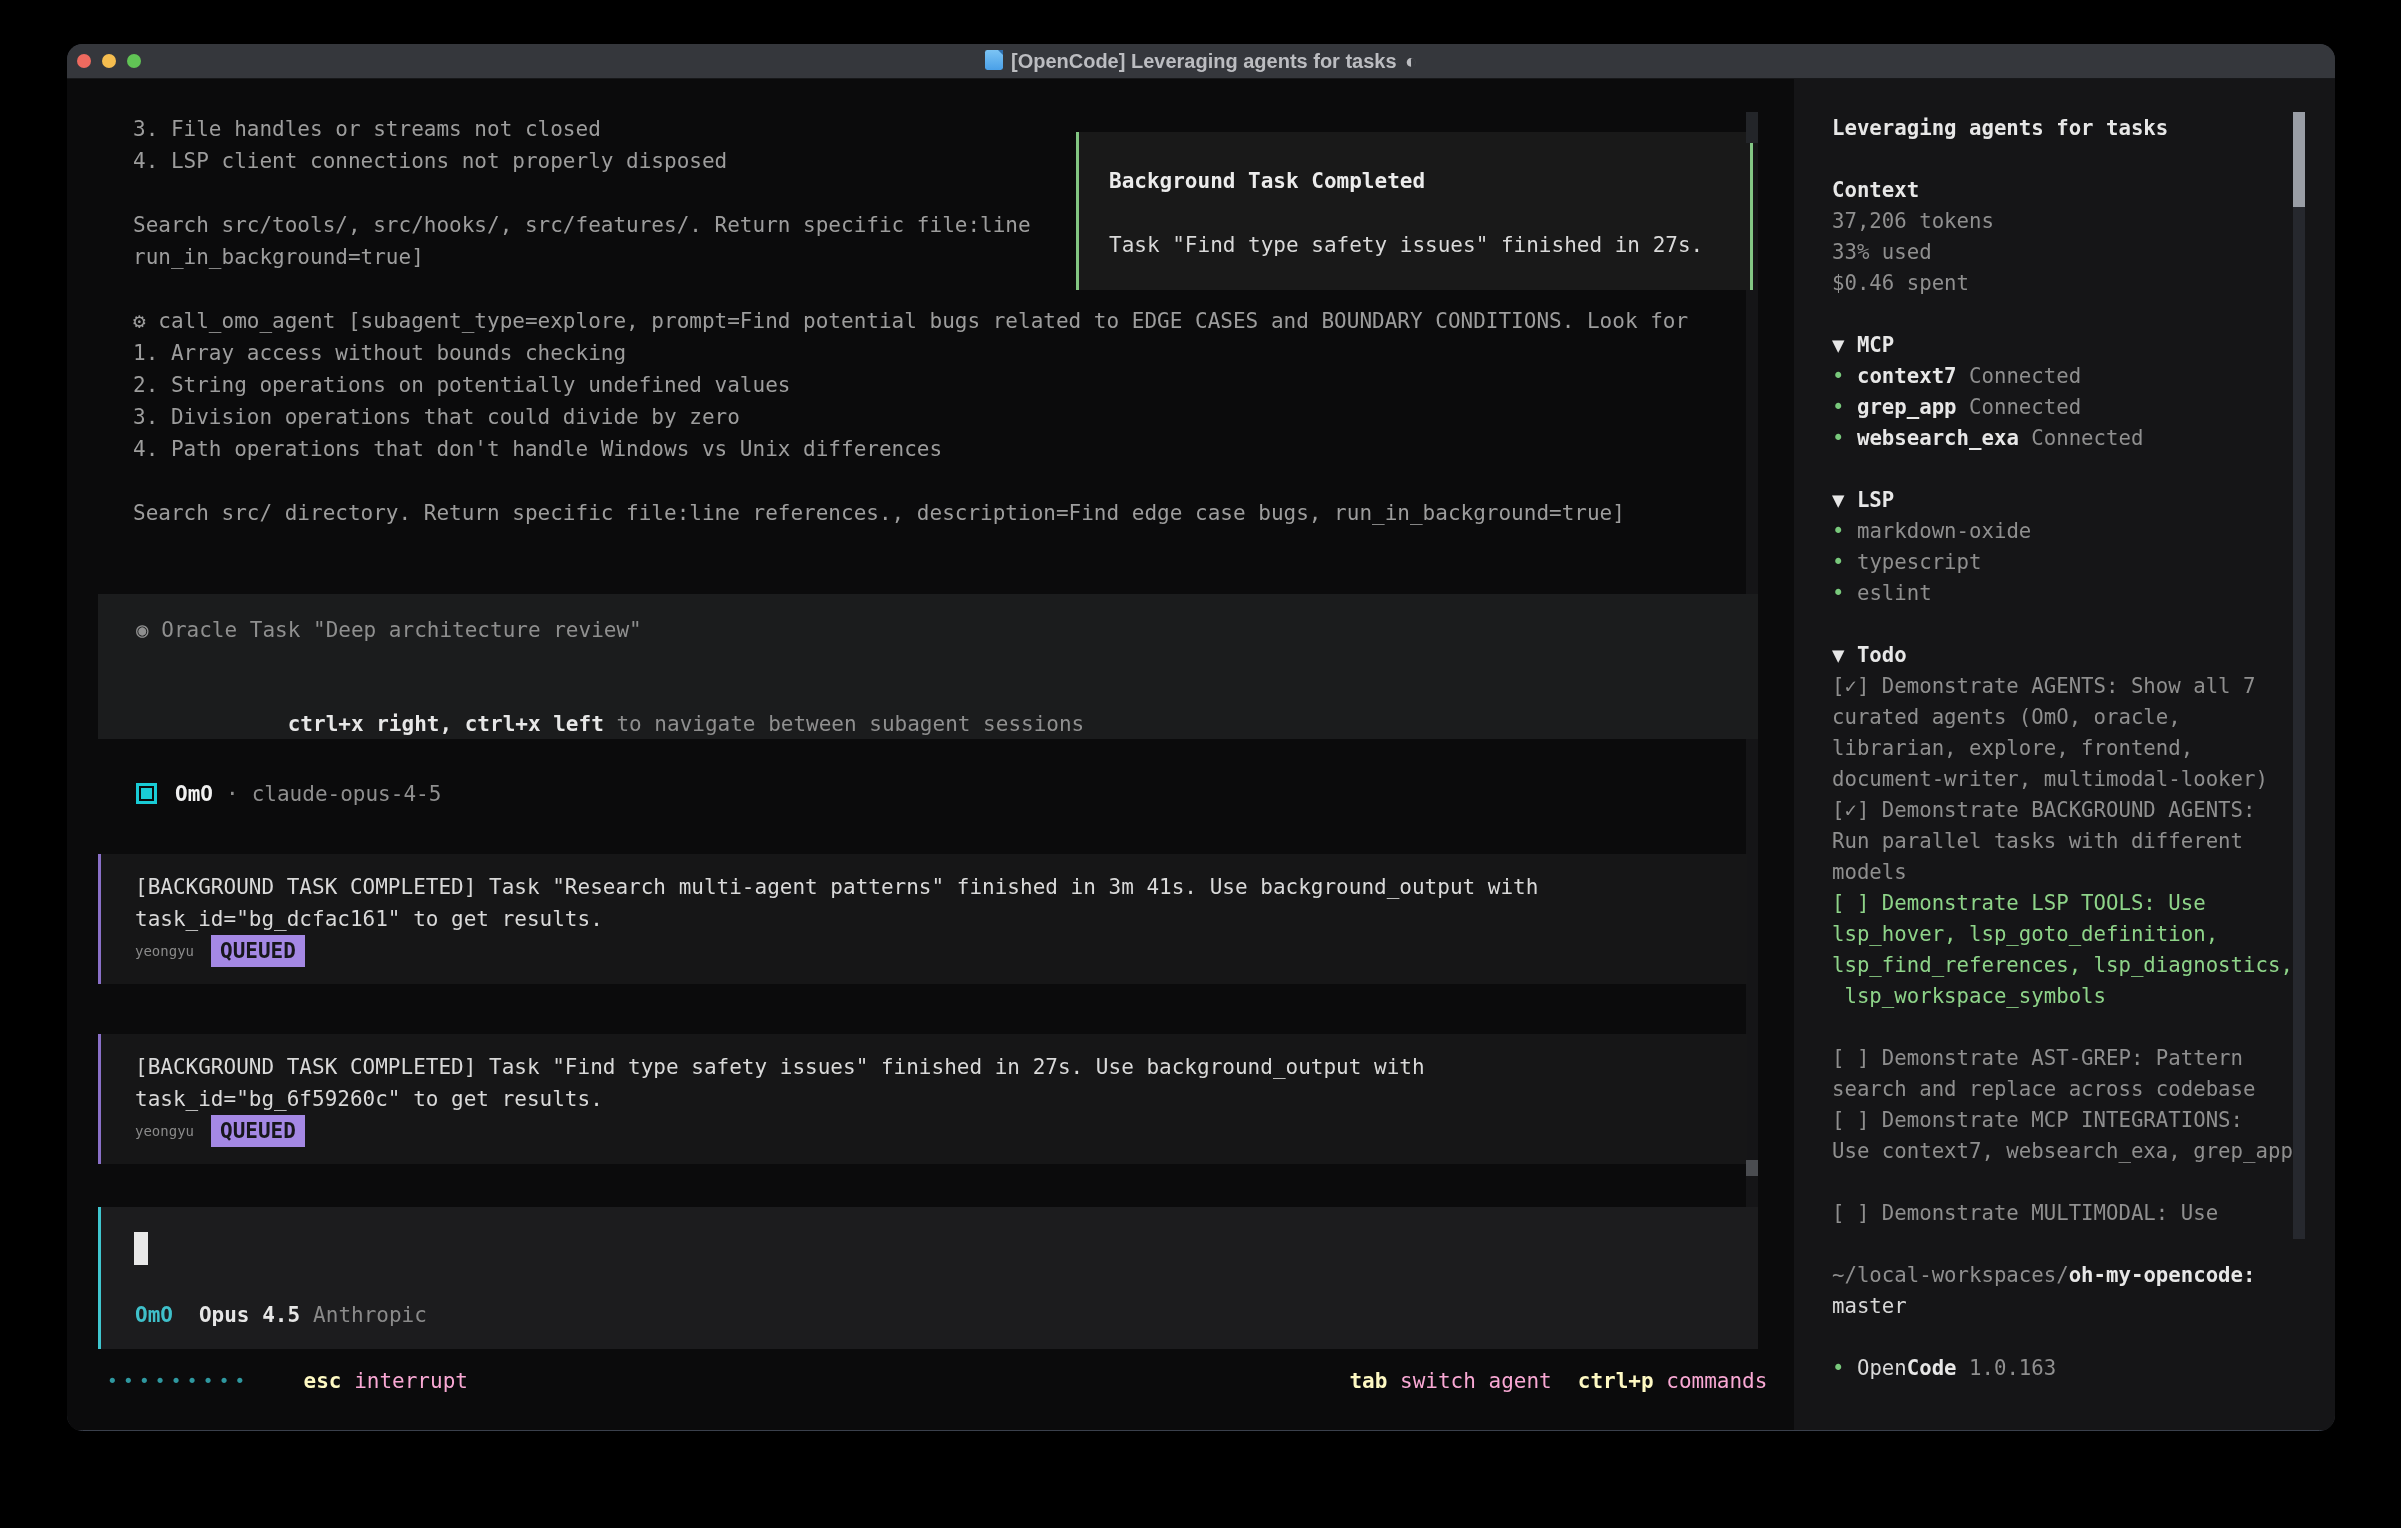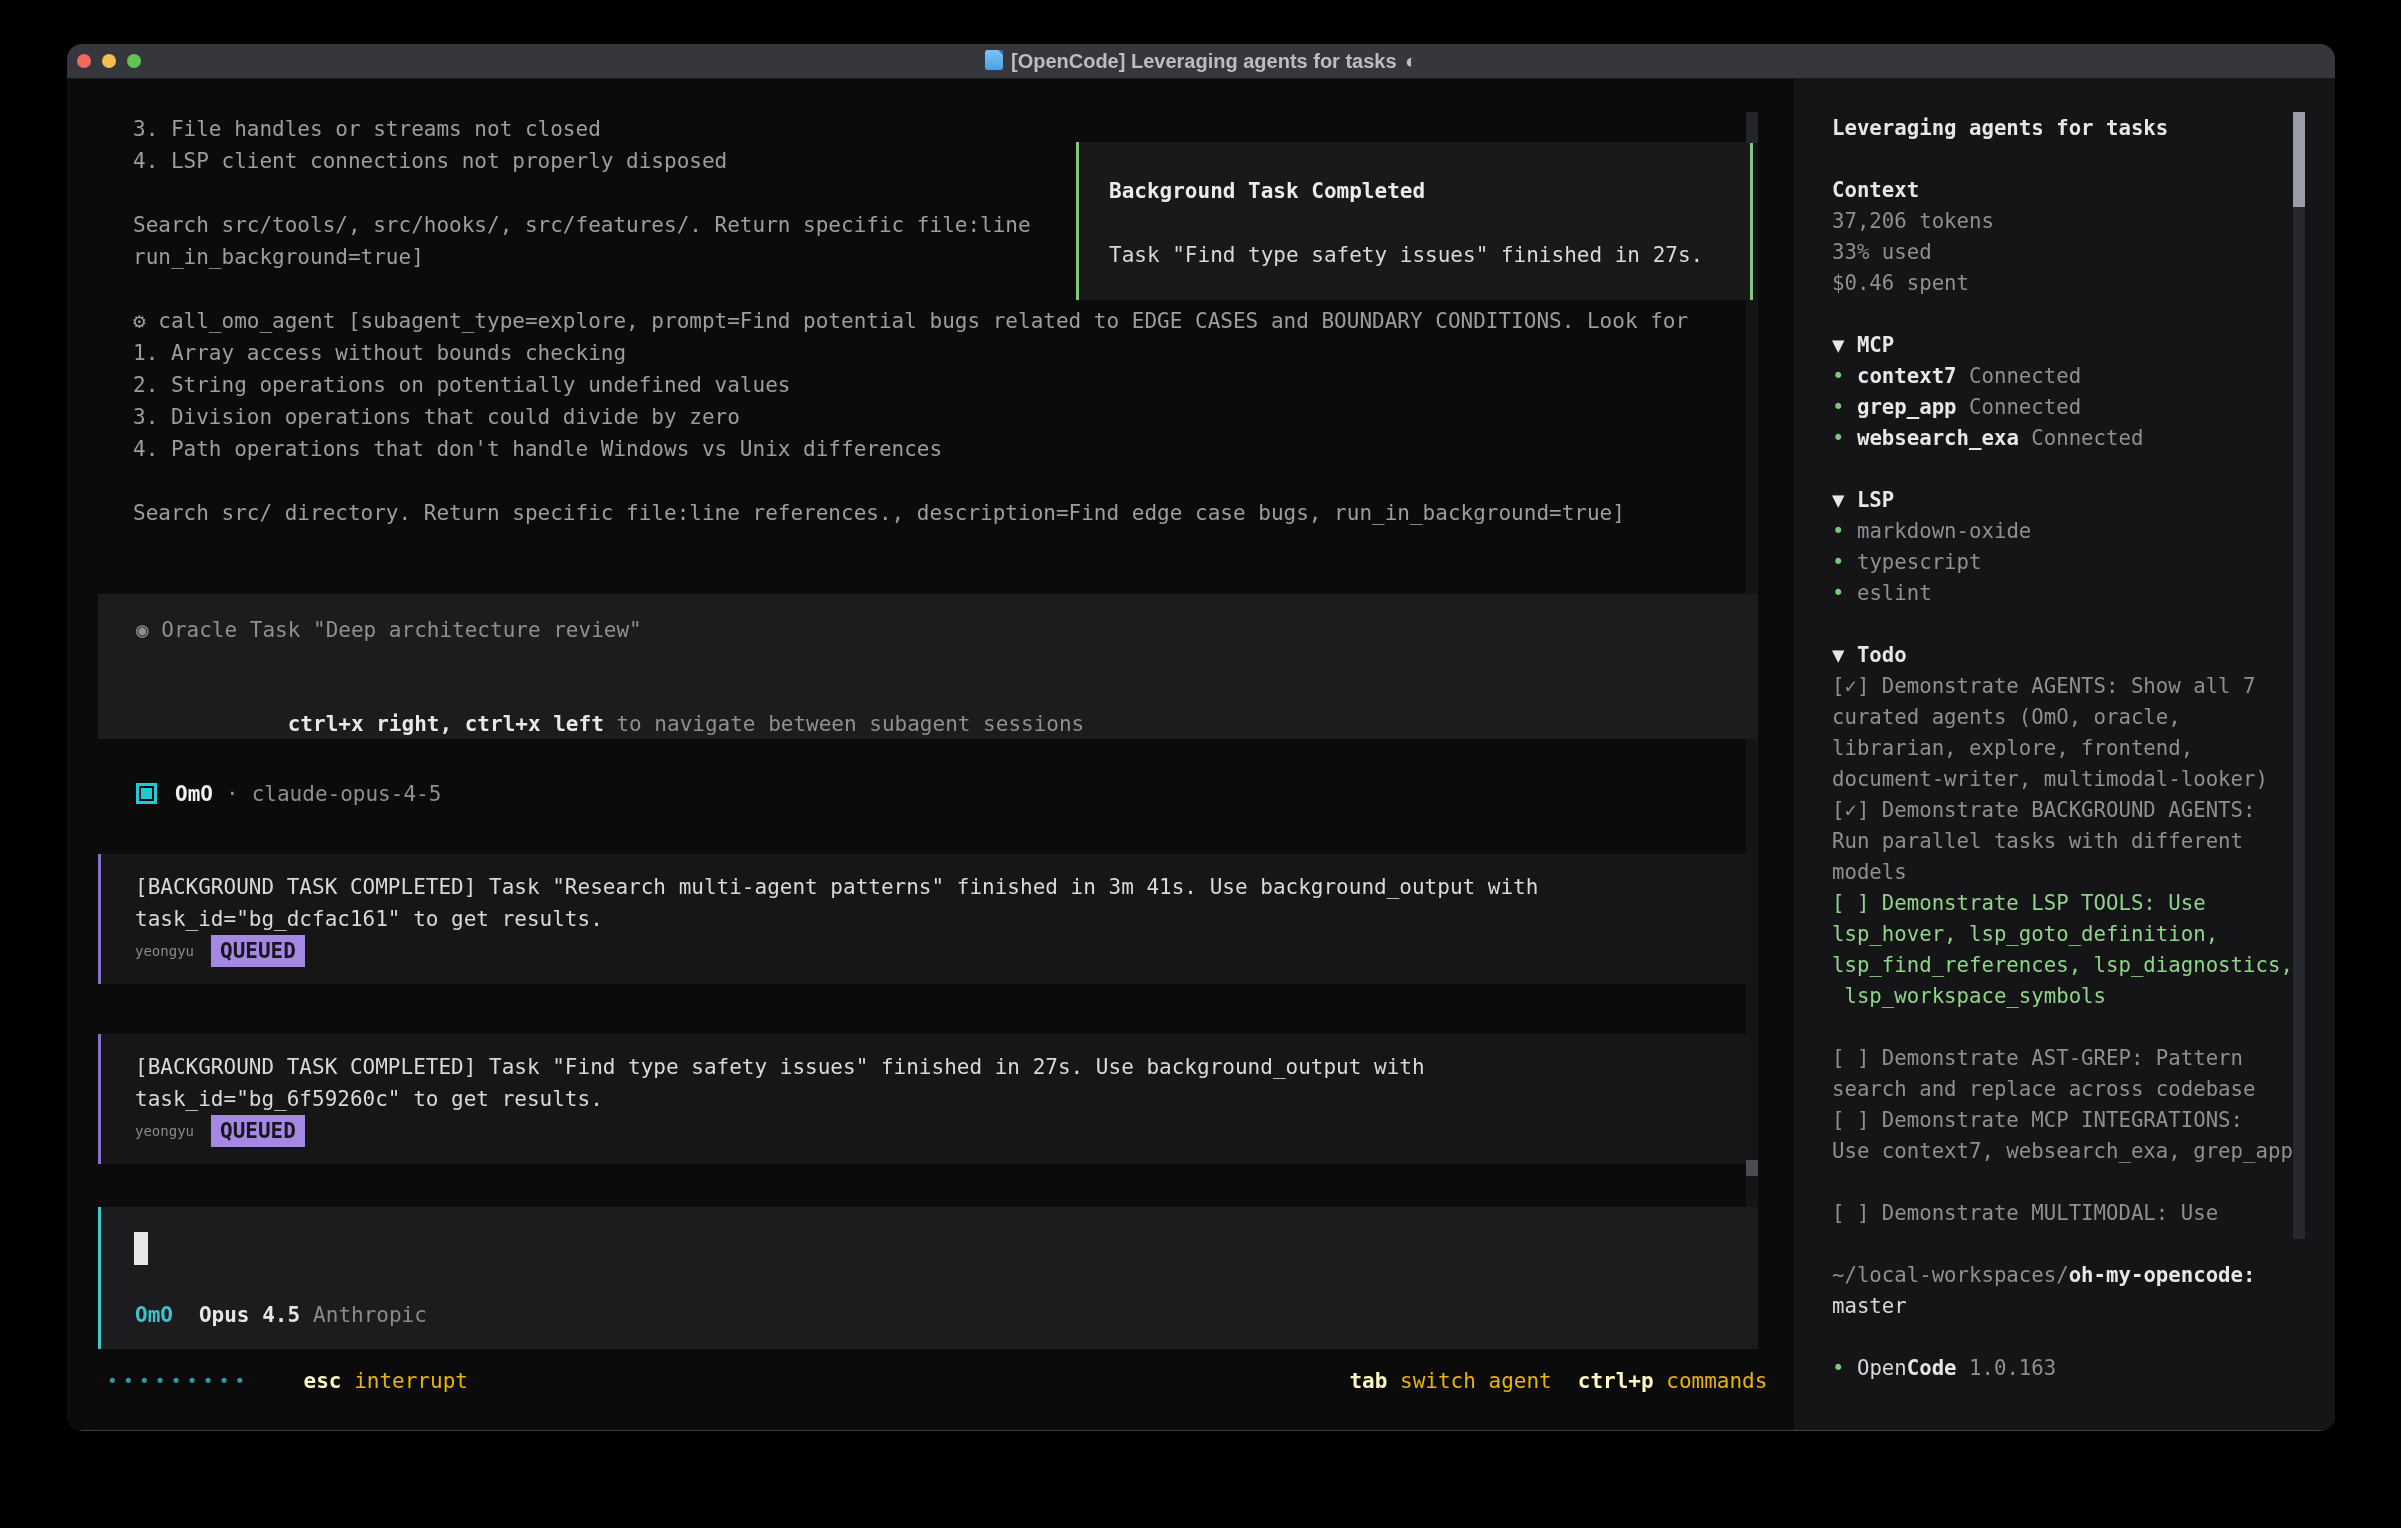--- a/index.html
+++ b/index.html
@@ -27,21 +27,21 @@
   
   .tline{white-space:pre;line-height:32px;min-height:32px;font-size:21px;color:#9d9d9d;}
   .sidebar .tline{line-height:31px;min-height:31px;font-size:20.7px;}
   .c-g{color:#8f8f8f;}
   .c-w{color:#e7e7e7;font-weight:bold;}
   .c-wr{color:#d8d8d8;}
   .c-grn{color:#8ed489;}
   .c-b{color:#79c97c;}
   .log{position:absolute;left:66px;top:34px;}
   
-  .toast{position:absolute;left:1009px;top:63px;width:677px;height:158px;background:#191919;
+  .toast{position:absolute;left:1009px;top:53px;width:677px;height:158px;background:#191919;
          border-left:3.5px solid #83c683;border-right:3.5px solid #83c683;box-sizing:border-box;
          padding:32.5px 0 0 30px;z-index:5;}
   .toast .title{font-size:21px;line-height:32px;font-weight:bold;color:#ececec;white-space:pre;}
   .toast .body{font-size:21px;line-height:32px;color:#d9d9d9;margin-top:32px;white-space:pre;}
   
   .oracle{position:absolute;left:31px;top:515px;width:1660px;height:145px;background:#1b1c1d;
           box-sizing:border-box;padding:19.5px 0 0 38px;}
   .oracle .l1{font-size:21px;line-height:32px;color:#8f8f8f;white-space:pre;}
   .oracle .l2{font-size:21px;line-height:32px;margin-top:30px;white-space:pre;}
   .oracle .keys{color:#e7e7e7;font-weight:bold;}
@@ -68,21 +68,21 @@
   .model-row{position:absolute;left:34px;top:92px;height:32px;display:flex;align-items:center;}
   .model-row .agent{font-size:21px;color:#3fc0ca;font-weight:bold;white-space:pre;margin-right:26px;}
   .model-row .model{font-size:21px;color:#e6e6e6;font-weight:bold;white-space:pre;margin-right:13px;}
   .model-row .provider{font-size:21px;color:#8a8a8a;white-space:pre;}
   
   .statusbar{position:absolute;left:0;right:0;top:1286px;height:32px;display:flex;
              align-items:center;justify-content:space-between;padding:0 26.6px 0 40px;box-sizing:border-box;}
   .sb-left,.sb-right{display:flex;align-items:center;}
   .spinner{font-size:17.7px;letter-spacing:5.3px;color:#2f98a0;margin-right:53px;}
   .key{font-size:21px;font-weight:bold;color:#fef9c3;white-space:pre;}
-  .keylabel{font-size:21px;color:#eab308;white-space:pre;}
+  .keylabel{font-size:21px;color:#f9a8d4;white-space:pre;}
   .gap40{display:inline-block;width:26px;}
   
   .m-track{position:absolute;left:1679px;top:33px;width:12.4px;height:1143px;background:#151517;}
   .m-thumb-top{position:absolute;left:1679px;top:33px;width:12.4px;height:31px;background:#232529;z-index:6;}
   .m-thumb-bot{position:absolute;left:1679px;top:1081px;width:12.4px;height:16px;background:#4a4c50;z-index:6;}
   .s-track{position:absolute;left:499px;top:32.5px;width:11.8px;height:1127px;background:#26282e;}
   .s-thumb{position:absolute;left:499px;top:32.5px;width:11.8px;height:95px;background:#999da5;}
   
   .sb-lines{position:absolute;left:38px;top:34px;width:470px;}
 </style>

